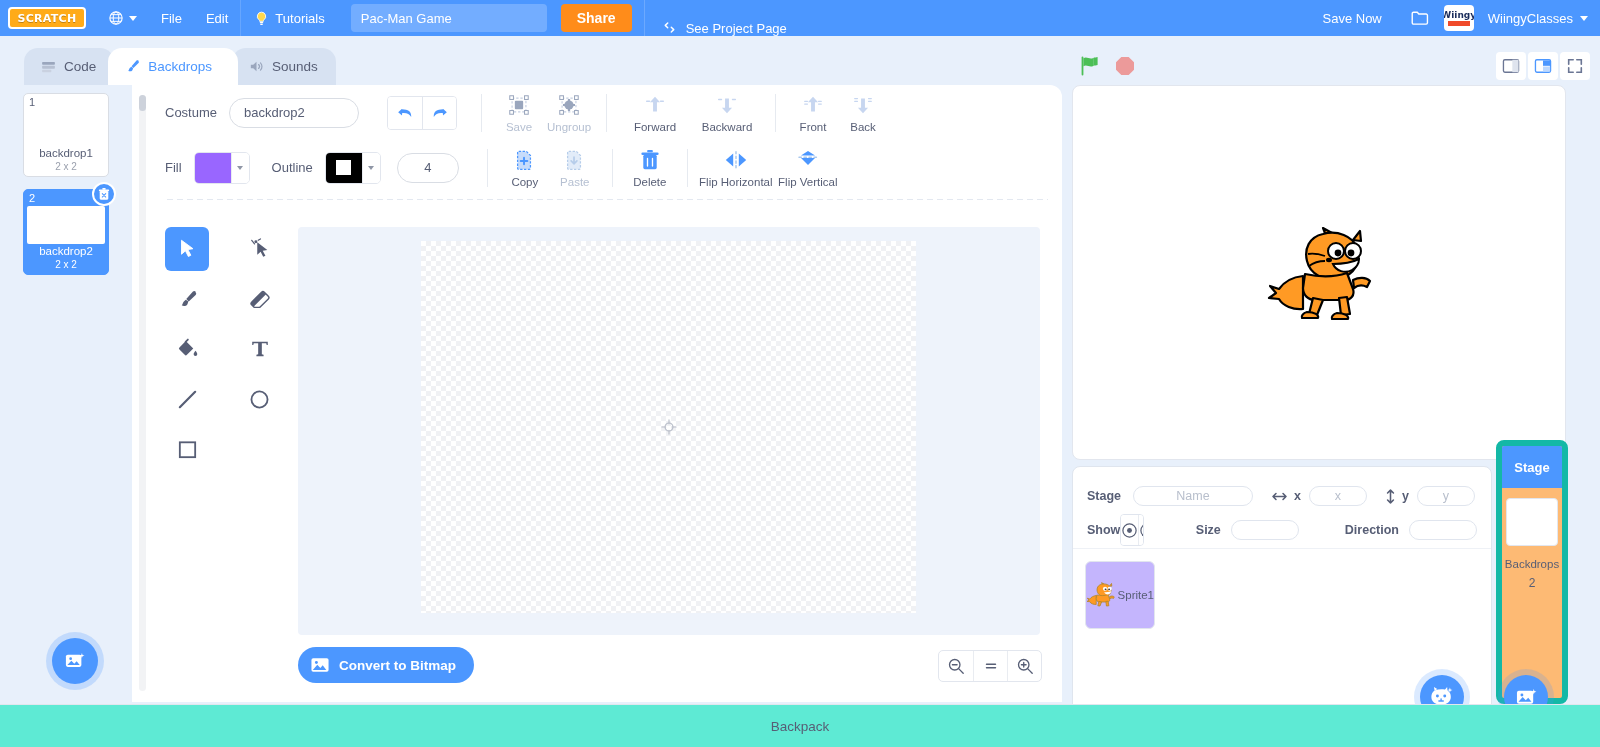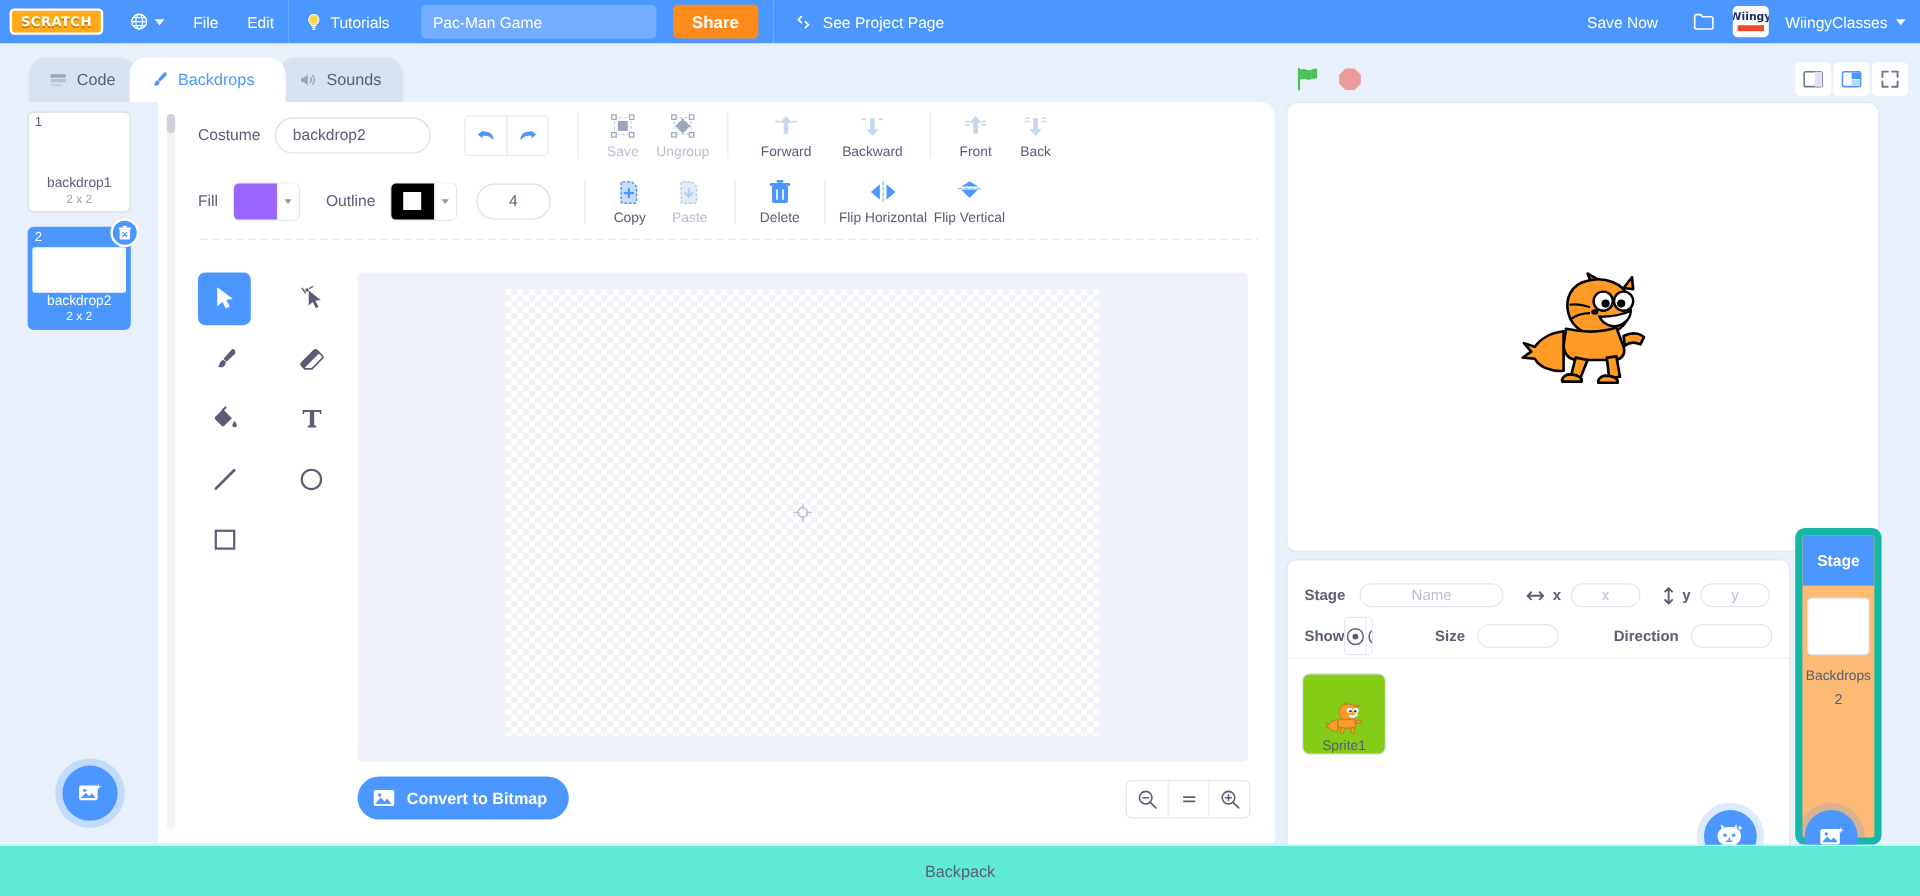--- a/index.html
+++ b/index.html
@@ -36,21 +36,21 @@
     color: #fff; font-size: 13px; padding: 0 10px;
     font-family: "Liberation Sans", sans-serif;
   }
   .title-input::placeholder { color: rgba(255,255,255,.85); }
   .share-btn {
     background: #ff8c1a; color: #fff; border: none; border-radius: 4px;
     height: 28px; padding: 0 16px; font-size: 14px; font-weight: bold;
     cursor: pointer; font-family: "Liberation Sans", sans-serif;
   }
   .proj-page {
-    display: flex; align-items: center; gap: 8px; padding: 0 16px;
+    display: flex; align-items: flex-end; gap: 8px; padding: 0 16px;
     height: 36px; margin-left: 12px; cursor: pointer; font-size: 13px;
     border-left: 1px solid rgba(255,255,255,.18);
   }
   .spacer { flex: 1; }
   .save-now { padding: 0 14px; cursor: pointer; font-size: 13px; }
   .folder-ic { width: 20px; height: 18px; margin: 0 14px; cursor: pointer; }
   .avatar {
     width: 30px; height: 26px; border-radius: 4px; background: #fff;
     display: flex; flex-direction: column; justify-content: center;
     align-items: center; overflow: hidden; margin-right: 7px;
@@ -210,22 +210,22 @@
   }
   .sp-field::placeholder { color: #b8bfcc; text-align: center; }
   .axis-ic { margin: 0 6px 0 18px; }
   .showgrp { display: flex; border: 1px solid #e0e5ee; border-radius: 4px;
              overflow: hidden; margin-left: 10px; }
   .showbtn { width: 33px; height: 30px; display: flex; align-items: center;
              justify-content: center; cursor: pointer; background: #fff; }
   .showbtn + .showbtn { border-left: 1px solid #e9ecf1; }
   .sp-list { padding: 12px 0 0 12px; display: flex; flex-wrap: wrap; gap: 8px; }
   .sp-card { width: 70px; height: 68px; border: 1px solid #e2e6ee; border-radius: 6px;
-             background: #84cc16; display: flex; flex-direction: column; align-items: center;
-             justify-content: flex-end; cursor: pointer; gap: 2px; }
+             background: #c4b5fd; display: flex; flex-direction: row; align-items: center;
+             justify-content: flex-start; cursor: pointer; gap: 2px; }
   .sp-card-name { font-size: 11.5px; color: #575e75; }
 
   
   .stage-sel { position: absolute; left: 1496px; top: 440px; width: 72px; height: 264px;
                background: #fdba74; border-radius: 8px; border: 6px solid #14b8a6; overflow: hidden; }
   .ss-head { height: 42px; background: #4c97ff; color: #fff; font-size: 13px;
              font-weight: bold; display: flex; align-items: center; justify-content: center;
              cursor: pointer; }
   .ss-thumb { width: 52px; height: 48px; margin: 10px auto 0; background: #fff;
               border: 1px solid #e2e6ee; border-radius: 4px; }

